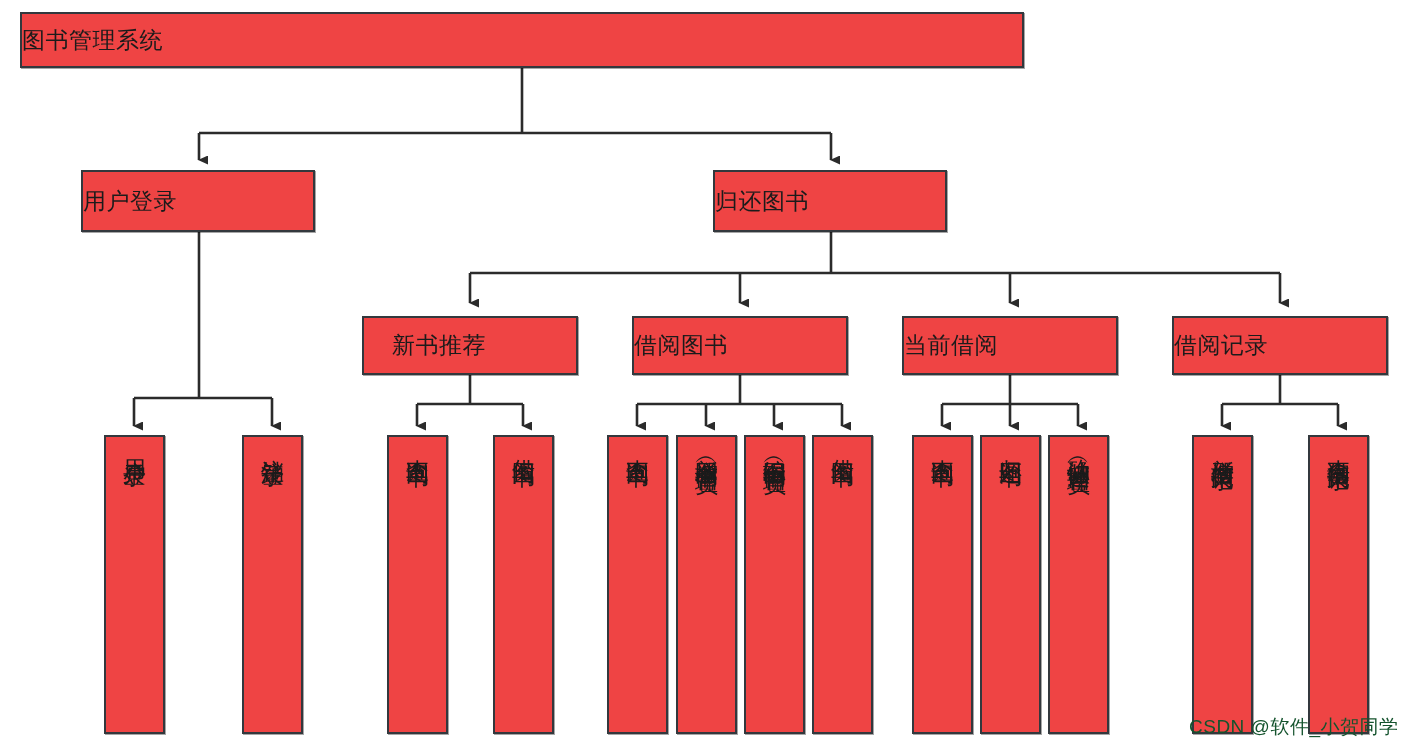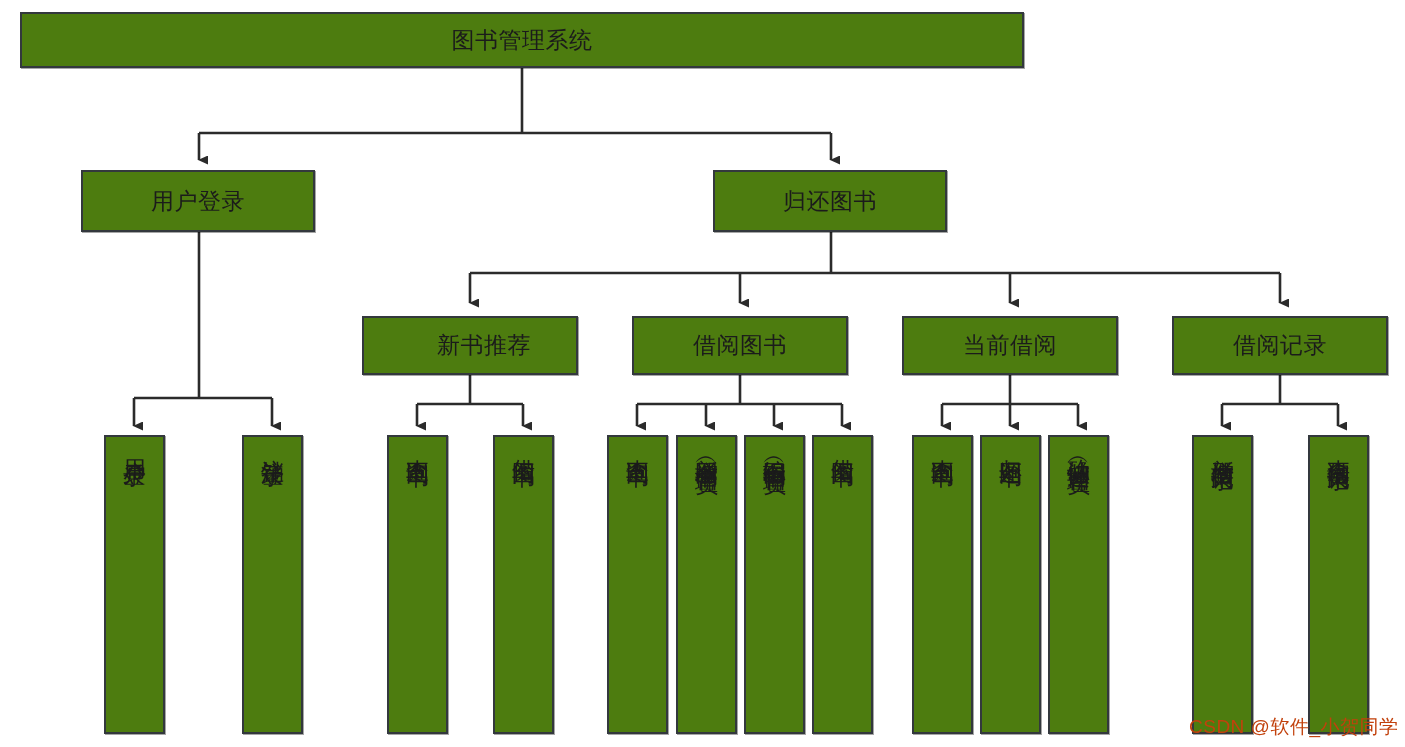--- a/index.html
+++ b/index.html
@@ -21,25 +21,24 @@
     position: absolute;
     left: 0;
     top: 0;
     width: 1405px;
     height: 747px;
     pointer-events: none;
   }
   .node {
     position: absolute;
     box-sizing: border-box;
-    background: #4d7c0f;
+    background: #ef4444;
     border: 2.5px solid #33383d;
     display: flex;
     align-items: center;
-    justify-content: center;
     color: #1b1b1b;
     box-shadow: 1px 1px 0 rgba(0,0,0,0.35);
   }
   .node .label {
     line-height: 1.08;
     text-align: center;
     letter-spacing: 0.5px;
   }
   .node.horiz .label {
     font-size: 23px;
@@ -55,21 +54,21 @@
     writing-mode: vertical-rl;
     text-orientation: upright;
     font-size: 23px;
     letter-spacing: 2px;
     white-space: nowrap;
     margin: 0 auto;
   }
   .watermark {
     position: absolute;
     font-size: 19px;
-    color: #c2410c;
+    color: #14532d;
     white-space: nowrap;
     letter-spacing: 0.5px;
   }
 </style>
 </head>
 <body>
 
 <div id="canvas">
 
   <svg id="edges" viewBox="0 0 1405 747">

